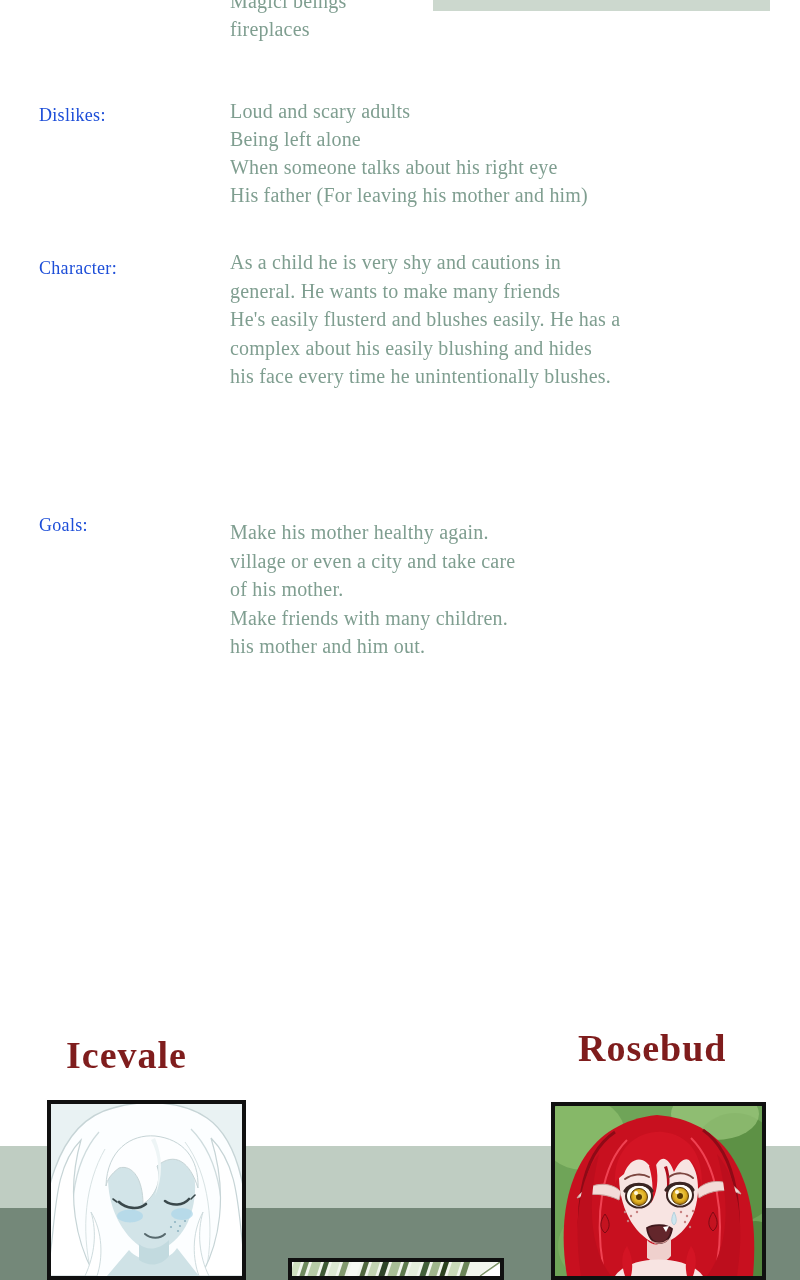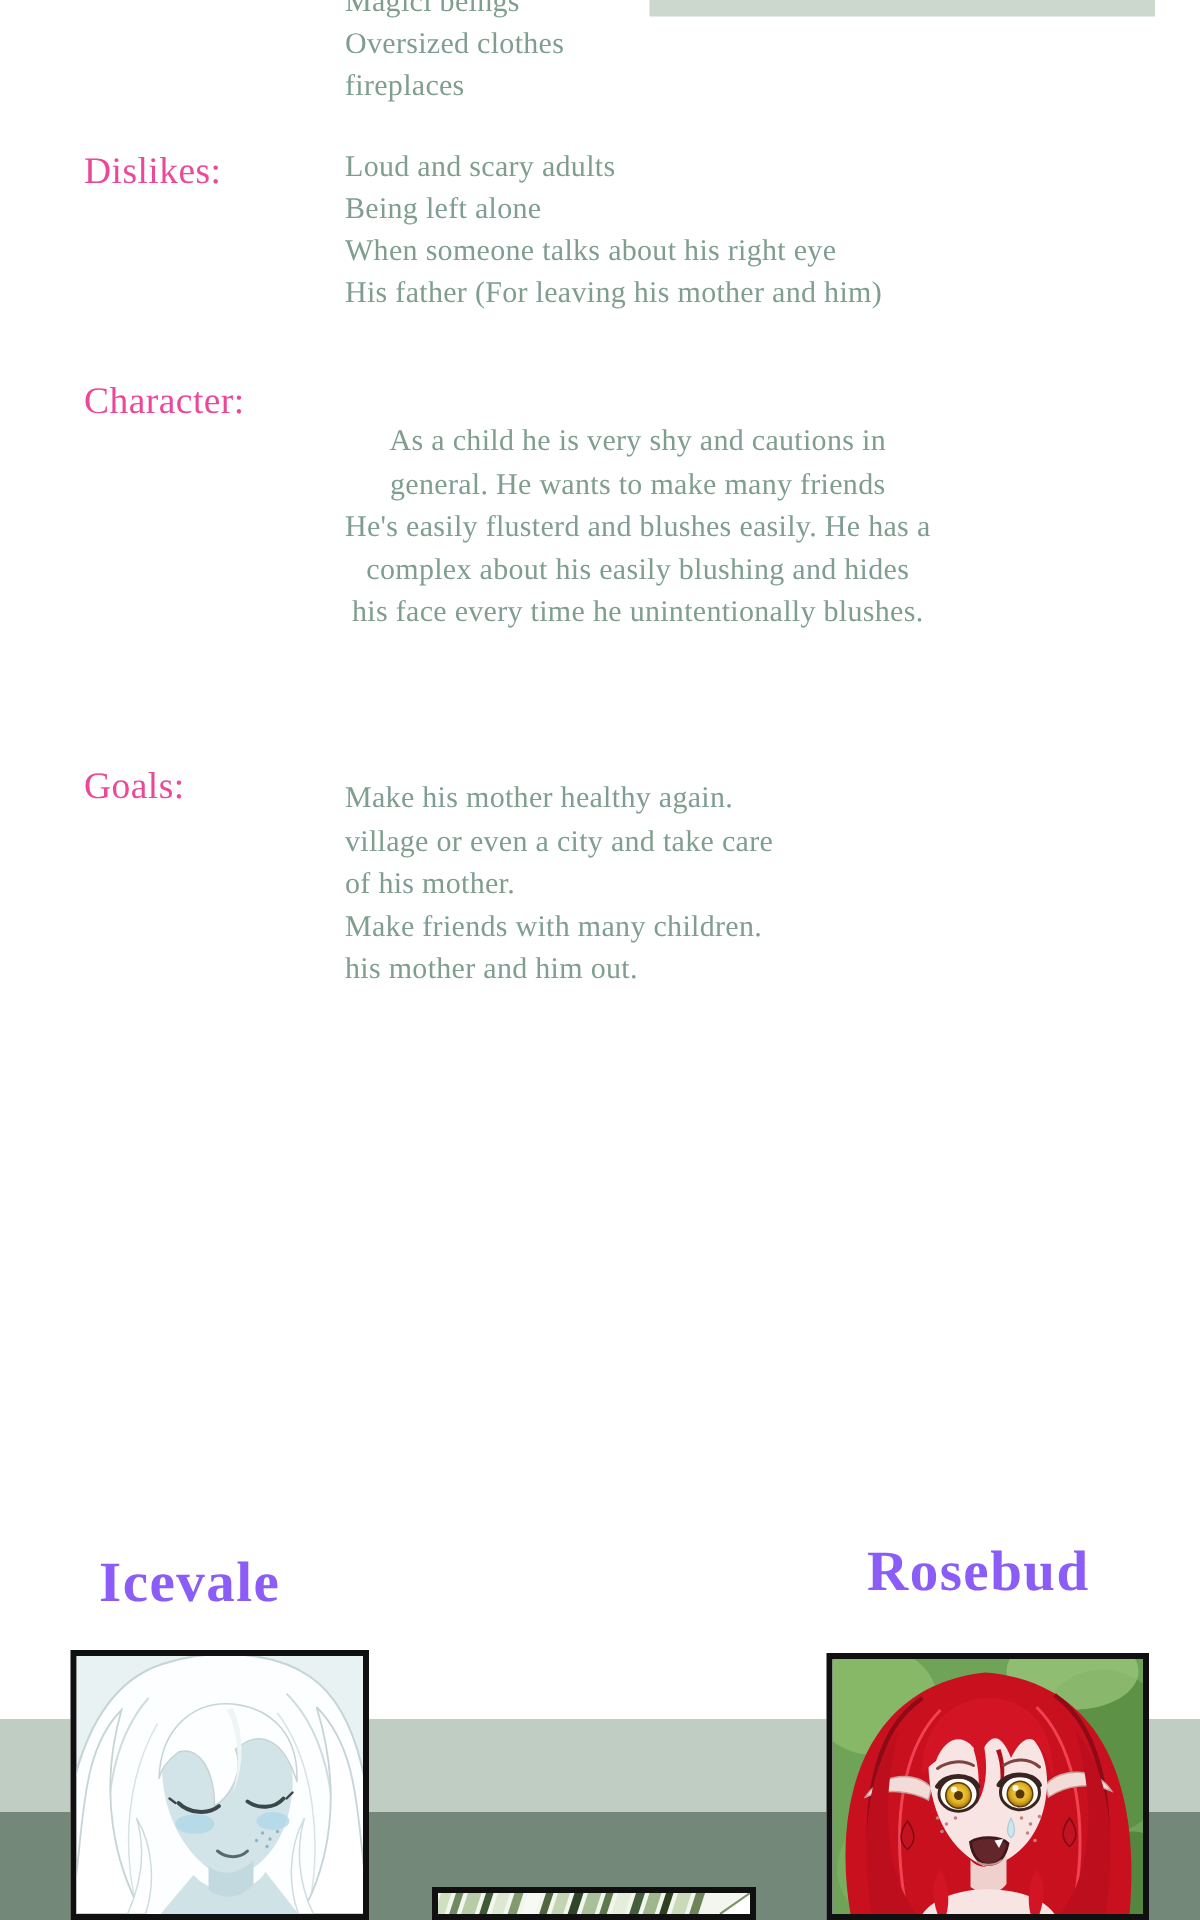--- a/index.html
+++ b/index.html
@@ -10,33 +10,33 @@
   .band{position:absolute;left:0;width:800px;z-index:0;}
   #top-strip{position:absolute;top:0;left:433px;width:337px;height:11px;background:#ccd8ce;z-index:0;}
   #band-light{top:1146px;height:62px;background:#bfcdc2;}
   #band-dark{top:1208px;height:72px;background:#748879;}
 
   .body-text{
     position:absolute;left:230px;color:#7f9e90;font-size:20px;line-height:28px;
     letter-spacing:.2px;white-space:nowrap;z-index:2;
   }
   .section-label{
-    position:absolute;left:56px;color:#ec4899;font-size:25px;line-height:26px;
+    position:absolute;left:39px;color:#1d4ed8;font-size:18px;line-height:26px;
     letter-spacing:.3px;z-index:2;
   }
   #likes-block{top:-13px;}
   #dislikes-label{top:102px;}
   #dislikes-block{top:97px;}
   #character-label{top:255px;}
-  #character-block{top:280px;line-height:28.5px;text-align:center;}
+  #character-block{top:248px;line-height:28.5px;}
   #goals-label{top:512px;}
   #goals-block{top:518px;line-height:28.5px;}
 
   .portrait-title{
-    position:absolute;color:#8b5cf6;font-size:38px;font-weight:bold;
+    position:absolute;color:#7f1d1d;font-size:38px;font-weight:bold;
     letter-spacing:1px;z-index:2;
   }
   #icevale-title{left:66px;top:1033px;}
   #rosebud-title{left:578px;top:1026px;}
 
   .panel{
     position:absolute;border:4px solid #101010;background:#fff;z-index:3;
     box-sizing:border-box;overflow:hidden;
   }
   #icevale-panel{left:47px;top:1100px;width:199px;height:180px;}
@@ -48,21 +48,20 @@
 <body>
 
 <div id="page">
 
   <div id="top-strip"></div>
   <div id="band-light" class="band"></div>
   <div id="band-dark" class="band"></div>
 
   <div id="likes-block" class="body-text">
     <div>Magicl beings</div>
-    <div>Oversized clothes</div>
     <div>fireplaces</div>
   </div>
 
   <div id="dislikes-label" class="section-label">Dislikes:</div>
   <div id="dislikes-block" class="body-text">
     <div>Loud and scary adults</div>
     <div>Being left alone</div>
     <div>When someone talks about his right eye</div>
     <div>His father (For leaving his mother and him)</div>
   </div>

